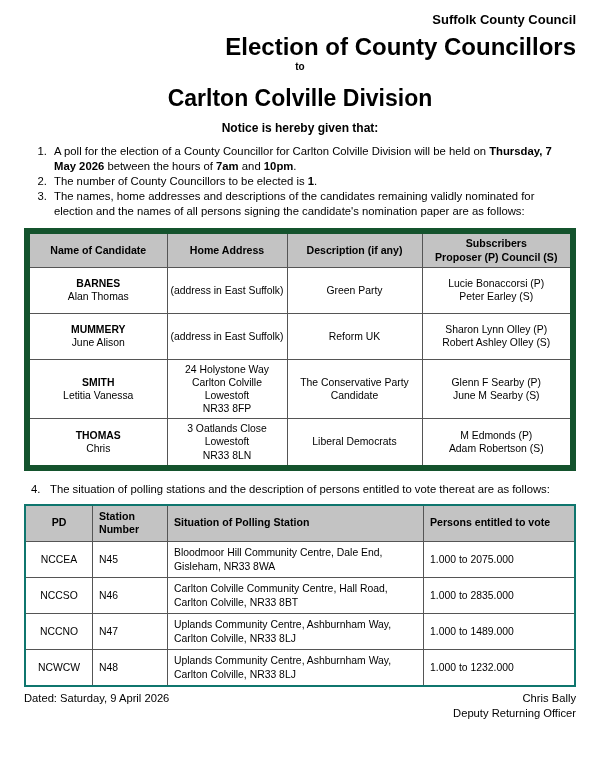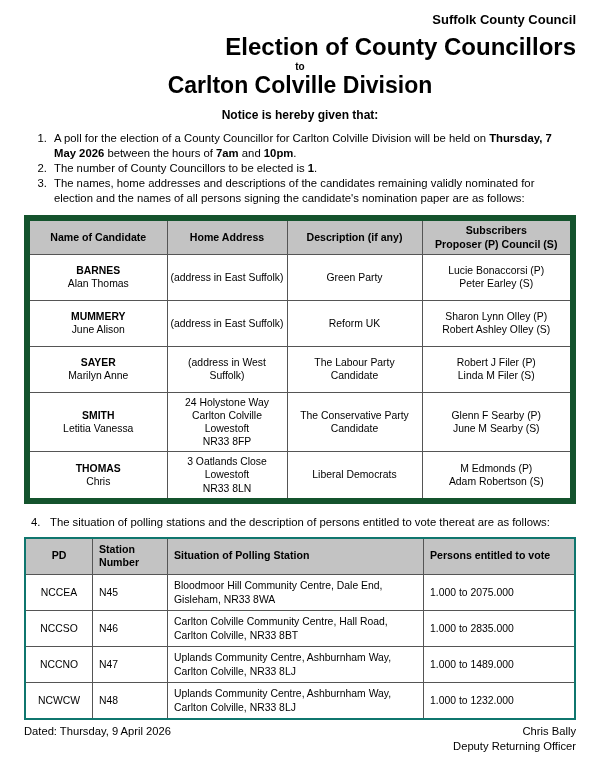--- a/index.html
+++ b/index.html
@@ -53,21 +53,21 @@
     text-align: center;
     font-weight: bold;
     font-size: 10px;
     margin-top: 1px;
   }
   .division-title {
     text-align: center;
     font-weight: bold;
     font-size: 23px;
     line-height: 1.1;
-    margin-top: 1px;
+    margin-top: 14px;
   }
   .notice-given {
     text-align: center;
     font-weight: bold;
     font-size: 12px;
     margin-top: 9px;
   }
 
   
   ol.notice-list {
@@ -217,32 +217,20 @@
         </td>
         <td class="addr">(address in East Suffolk)</td>
         <td>Reform UK</td>
         <td>
           <div>Sharon Lynn Olley (P)</div>
           <div>Robert Ashley Olley (S)</div>
         </td>
       </tr>
       <tr>
         <td>
-          <div class="cand-name">SAYER</div>
-          <div>Marilyn Anne</div>
-        </td>
-        <td class="addr">(address in West Suffolk)</td>
-        <td>The Labour Party Candidate</td>
-        <td>
-          <div>Robert J Filer (P)</div>
-          <div>Linda M Filer (S)</div>
-        </td>
-      </tr>
-      <tr>
-        <td>
           <div class="cand-name">SMITH</div>
           <div>Letitia Vanessa</div>
         </td>
         <td class="addr">24 Holystone Way<br>Carlton Colville<br>Lowestoft<br>NR33 8FP</td>
         <td>The Conservative Party Candidate</td>
         <td>
           <div>Glenn F Searby (P)</div>
           <div>June M Searby (S)</div>
         </td>
       </tr>
@@ -299,20 +287,20 @@
       <tr>
         <td class="col-pd">NCWCW</td>
         <td class="col-stn">N48</td>
         <td class="col-sit">Uplands Community Centre, Ashburnham Way, Carlton Colville, NR33 8LJ</td>
         <td class="col-pers">1.000 to 1232.000</td>
       </tr>
     </tbody>
   </table>
 
   <div class="sig-row">
-    <div class="sig-left">Dated: Thursday, 9 April 2026</div>
+    <div class="sig-left">Dated: Saturday, 9 April 2026</div>
     <div class="sig-right">
       <div>Chris Bally</div>
       <div>Deputy Returning Officer</div>
     </div>
   </div>
 
 </div>
 
 </body></html>

